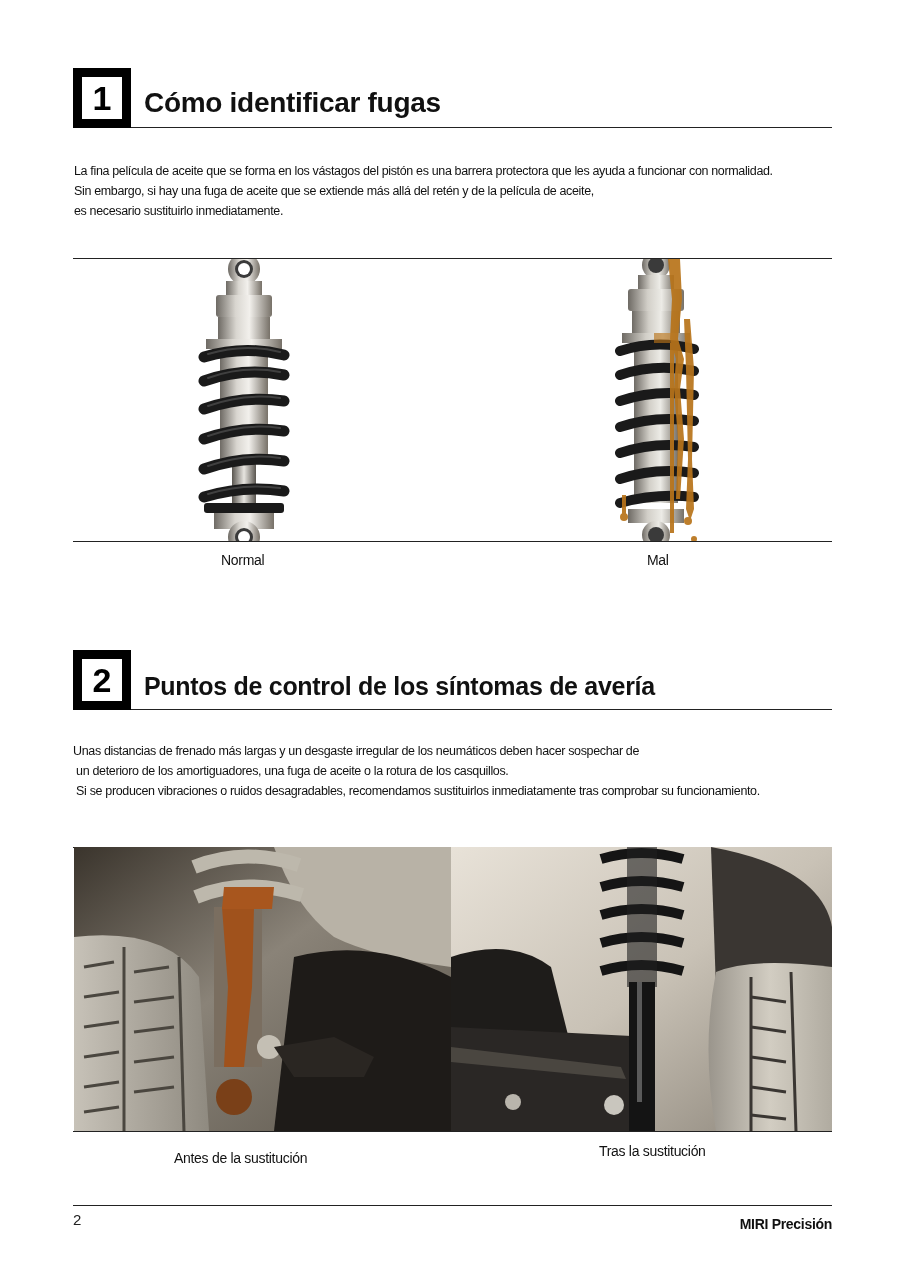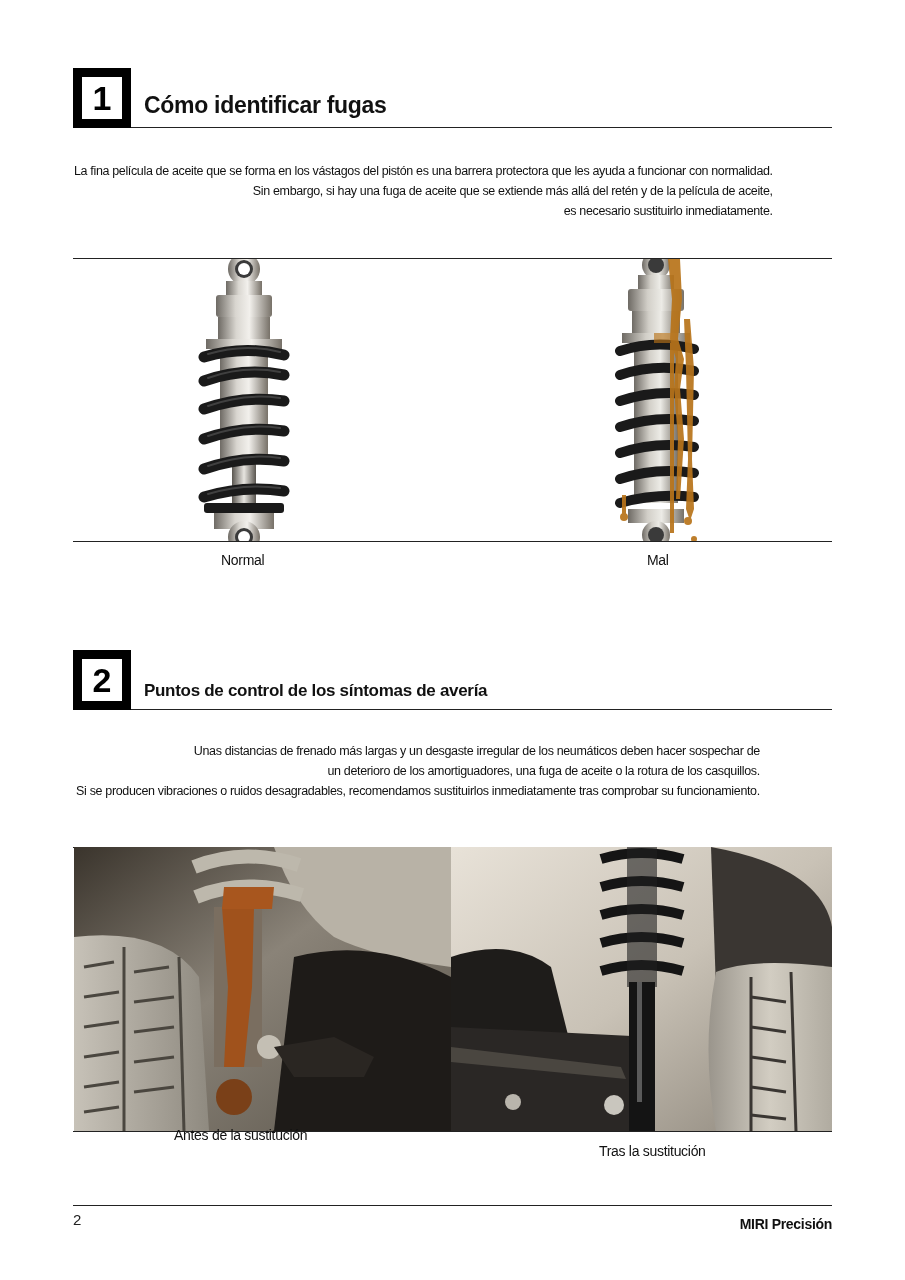--- a/index.html
+++ b/index.html
@@ -4,25 +4,25 @@
 <style>
   * { box-sizing: border-box; margin: 0; padding: 0; }
   html, body { width: 905px; height: 1280px; background: #ffffff; }
   body { position: relative; font-family: "Liberation Sans", "DejaVu Sans", sans-serif; color: #111; overflow: hidden; }
 
   .section-head { position: absolute; left: 73px; width: 759px; height: 60px; border-bottom: 1.5px solid #222; }
   .num-box { position: absolute; left: 0; top: 0; width: 58px; height: 60px; background: #000; }
   .num-box .inner { position: absolute; left: 9px; top: 9px; width: 40px; height: 42px; background: #fff;
     display: flex; align-items: center; justify-content: center; font-weight: bold; font-size: 34px; line-height: 1; color: #000; }
   .section-title { position: absolute; left: 71px; bottom: 8px; font-weight: bold; color: #111; white-space: nowrap; letter-spacing: -0.3px; }
-  .t1 { font-size: 23px; }
-  .t2 { font-size: 17px; }
+  .t1 { font-size: 28px; }
+  .t2 { font-size: 25px; }
 
   .para { position: absolute; left: 74px; font-size: 12.5px; line-height: 20px; color: #111; letter-spacing: -0.35px; }
-  .para div { white-space: nowrap; text-align: right; }
+  .para div { white-space: nowrap; }
 
   .hr { position: absolute; left: 73px; width: 759px; height: 0; border-top: 1.3px solid #222; }
 
   .caption { position: absolute; font-size: 14px; color: #111; white-space: nowrap; letter-spacing: -0.3px; }
 
   
   .shock { position: absolute; top: 259px; height: 282px; }
   .photo { position: absolute; top: 847px; height: 284px; overflow: hidden; }
 
   .footer-page { position: absolute; left: 73px; top: 1211px; font-size: 15px; color: #222; }
@@ -242,18 +242,18 @@
   </g>
   <rect x="176" y="0" width="30" height="140" fill="#1f1f1f" opacity="0.6"></rect>
   <rect x="178" y="135" width="26" height="149" fill="#141414"></rect>
   <rect x="186" y="135" width="5" height="120" fill="#5a5a5a"></rect>
   <circle cx="163" cy="258" r="10" fill="#c9c6be"></circle>
   <circle cx="62" cy="255" r="8" fill="#b9b5ac"></circle>
 </svg>
 
 <div class="hr" style="top:1131px;"></div>
 
-<div class="caption" style="left:174px; top:1127px;text-align:center;">Antes de la sustitución</div>
+<div class="caption" style="left:174px; top:1150px;text-align:center;">Antes de la sustitución</div>
 <div class="caption" style="left:599px; top:1143px;text-align:right;">Tras la sustitución</div>
 
 <div class="hr" style="top:1205px;"></div>
 <div class="footer-page">2</div>
 <div class="footer-brand">MIRI Precisión</div>
 
 </body></html>

